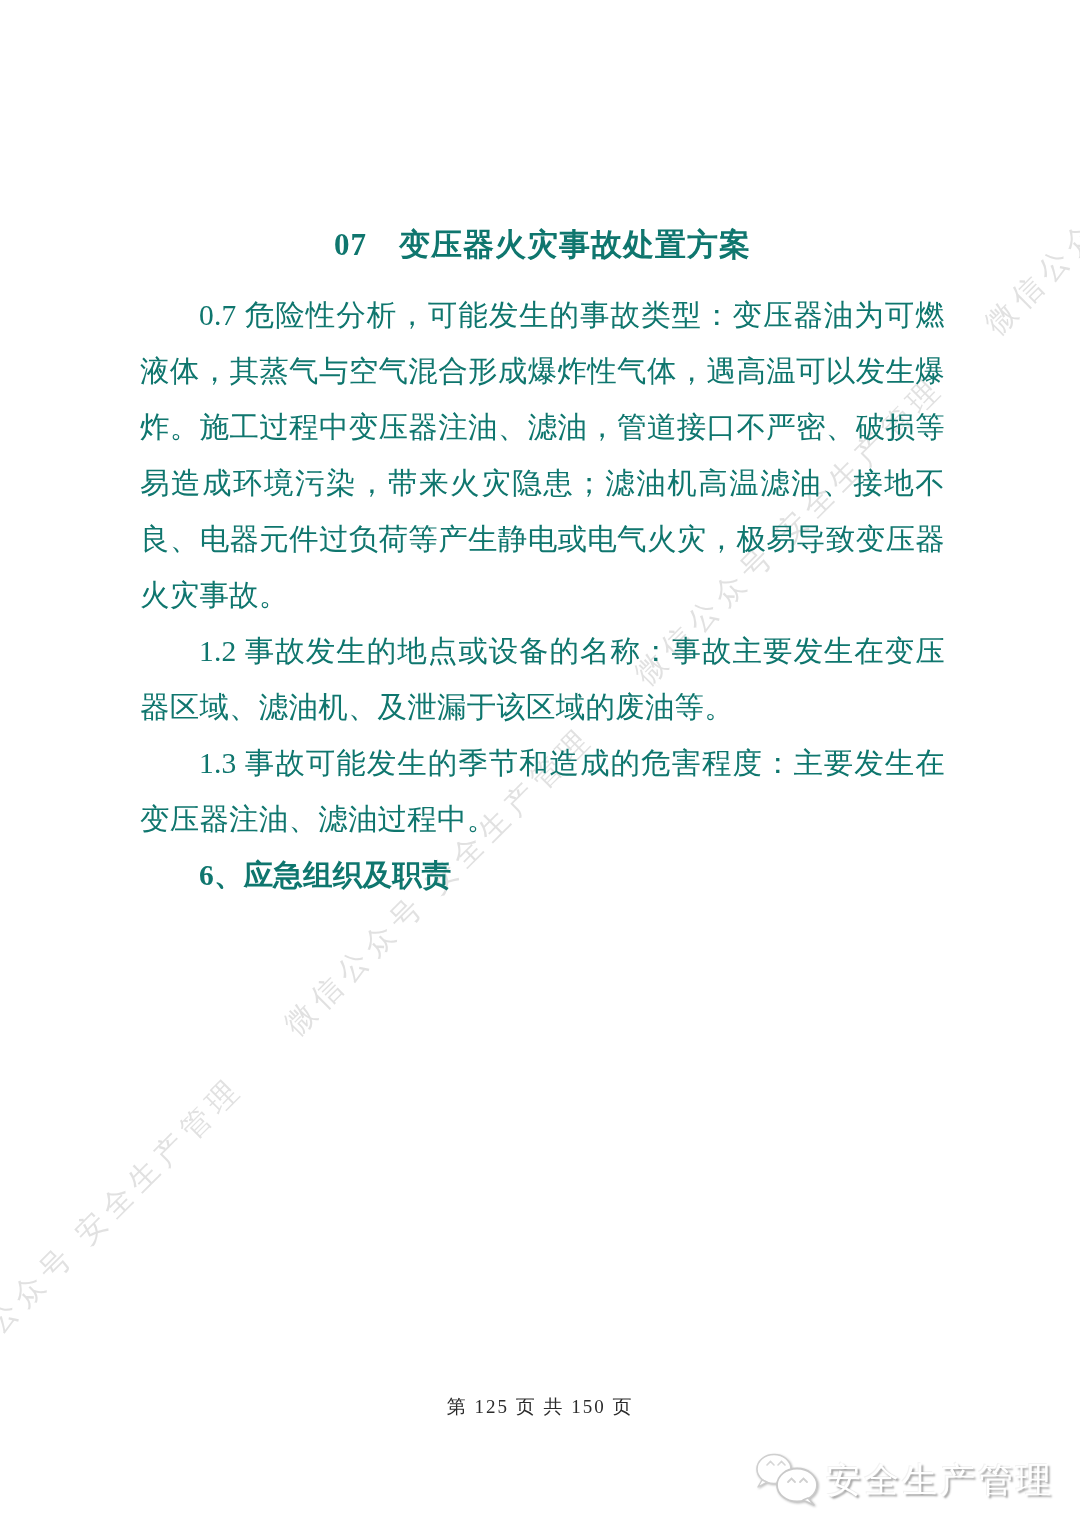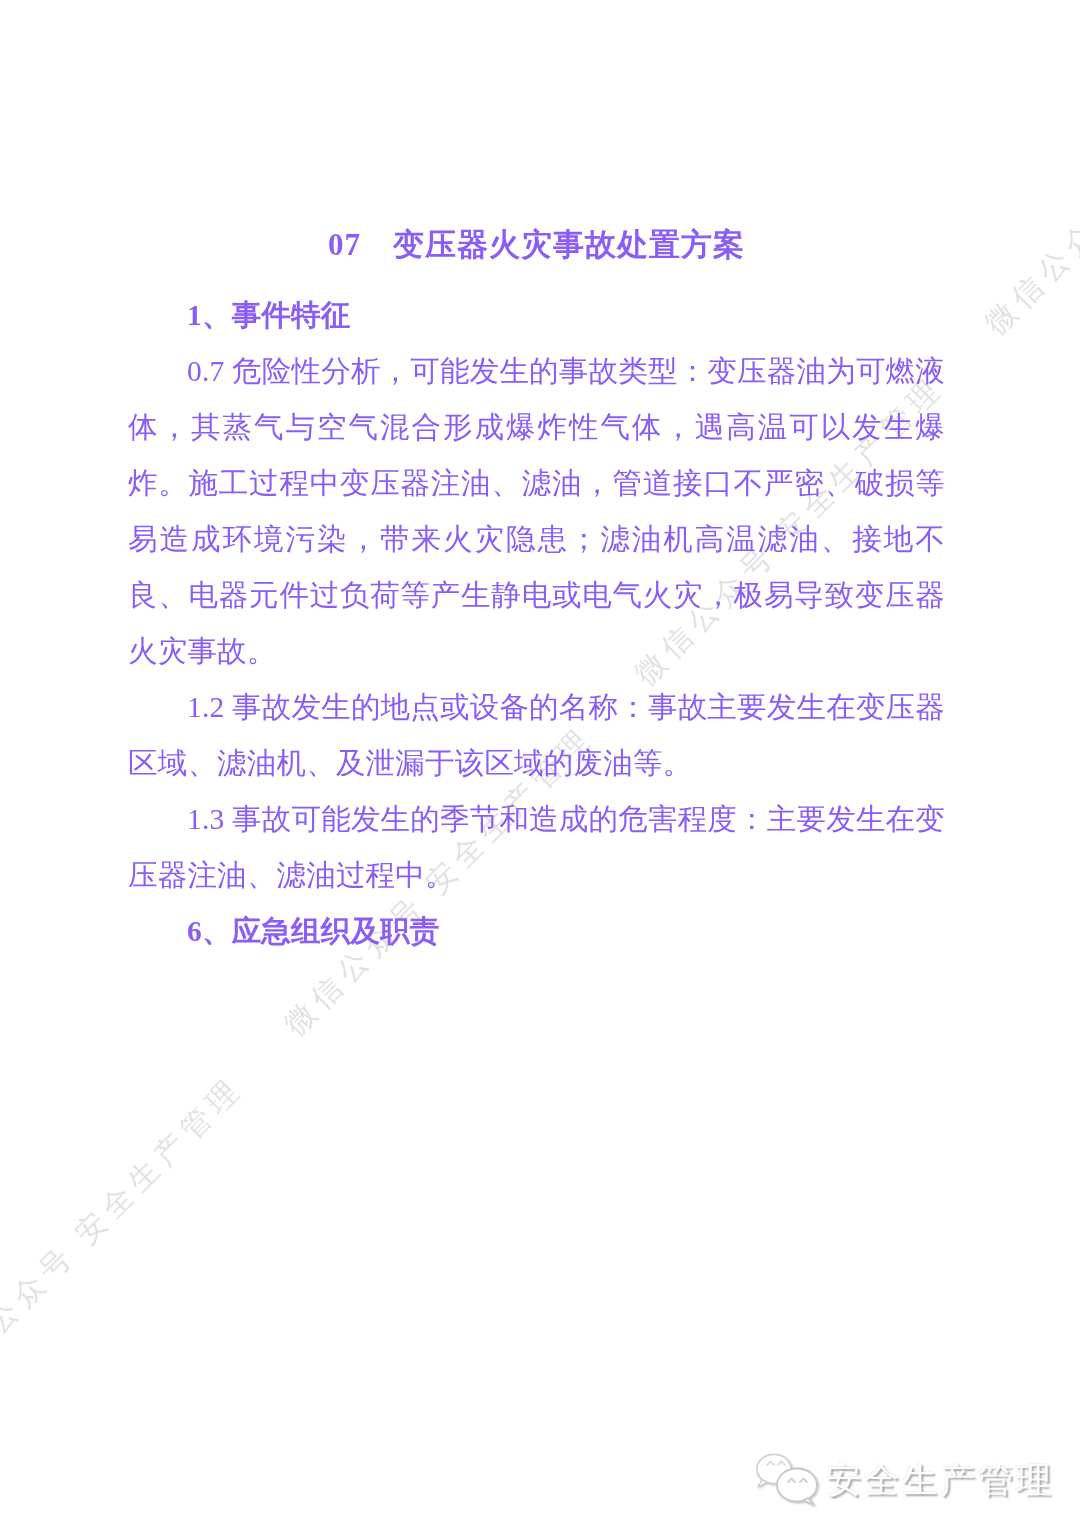--- a/index.html
+++ b/index.html
@@ -21,22 +21,22 @@
     font-size:30px;
     letter-spacing:7px;
     color:#b9b9b9;
     opacity:.42;
     white-space:nowrap;
     pointer-events:none;
     user-select:none;
   }
   .content{
     position:absolute;
-    left:128px;right:135px;top:222px;
-    color:#8b5cf6;
+    left:140px;right:135px;top:222px;
+    color:#0f766e;
   }
   .title{
     font-size:31px;
     font-weight:bold;
     text-align:center;
     line-height:46px;
     letter-spacing:1px;
     margin:0 0 19px 0;
   }
   .block{
@@ -78,27 +78,27 @@
 </style>
 </head>
 <body>
 
 <div class="page">
 
   <div class="watermark">微信公众号 安全生产管理　　微信公众号 安全生产管理　　微信公众号 安全生产管理　　微信公众号 安全生产管理　　微信公众号 安全生产管理</div>
 
   <div class="content">
     <p class="title">07　变压器火灾事故处置方案</p>
-    <p class="block heading">1、事件特征</p>
     <p class="block">0.7 危险性分析，可能发生的事故类型：变压器油为可燃液体，其蒸气与空气混合形成爆炸性气体，遇高温可以发生爆炸。施工过程中变压器注油、滤油，管道接口不严密、破损等易造成环境污染，带来火灾隐患；滤油机高温滤油、接地不良、电器元件过负荷等产生静电或电气火灾，极易导致变压器火灾事故。</p>
     <p class="block">1.2 事故发生的地点或设备的名称：事故主要发生在变压器区域、滤油机、及泄漏于该区域的废油等。</p>
     <p class="block">1.3 事故可能发生的季节和造成的危害程度：主要发生在变压器注油、滤油过程中。</p>
     <p class="block heading">6、应急组织及职责</p>
   </div>
 
+  <div class="page-num">第 125 页 共 150 页</div>
 
   <div class="badge">
     <svg class="badge-icon" viewBox="0 0 76 60" xmlns="http://www.w3.org/2000/svg">
 
       <ellipse cx="24" cy="19" rx="17" ry="14.5" fill="#ffffff" stroke="#cfcfcf" stroke-width="1.6"></ellipse>
       <path d="M12 30 L8 37 L17 32 Z" fill="#ffffff" stroke="#cfcfcf" stroke-width="1.4" stroke-linejoin="round"></path>
       <path d="M17 15 l3.5 -3.5 l3.5 3.5" fill="none" stroke="#d6d6d6" stroke-width="1.6" stroke-linecap="round"></path>
       <path d="M28 15 l3.5 -3.5 l3.5 3.5" fill="none" stroke="#d6d6d6" stroke-width="1.6" stroke-linecap="round"></path>
 
       <ellipse cx="47" cy="35" rx="20" ry="16.5" fill="#ffffff" stroke="#c9c9c9" stroke-width="1.8"></ellipse>

